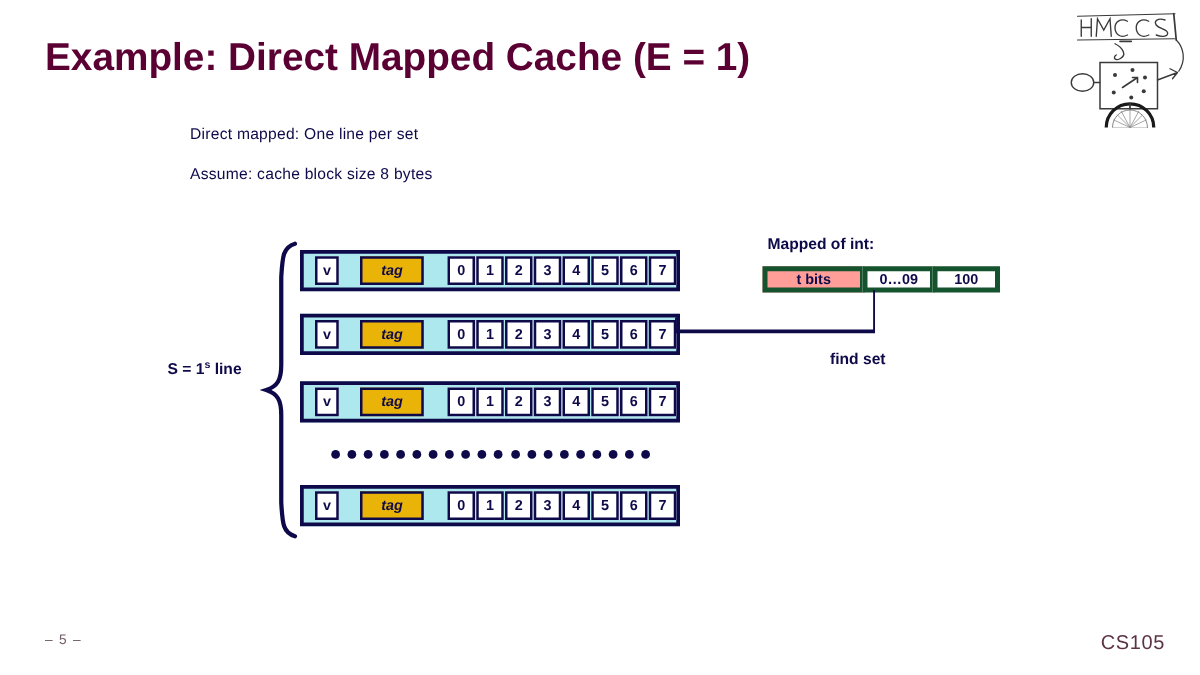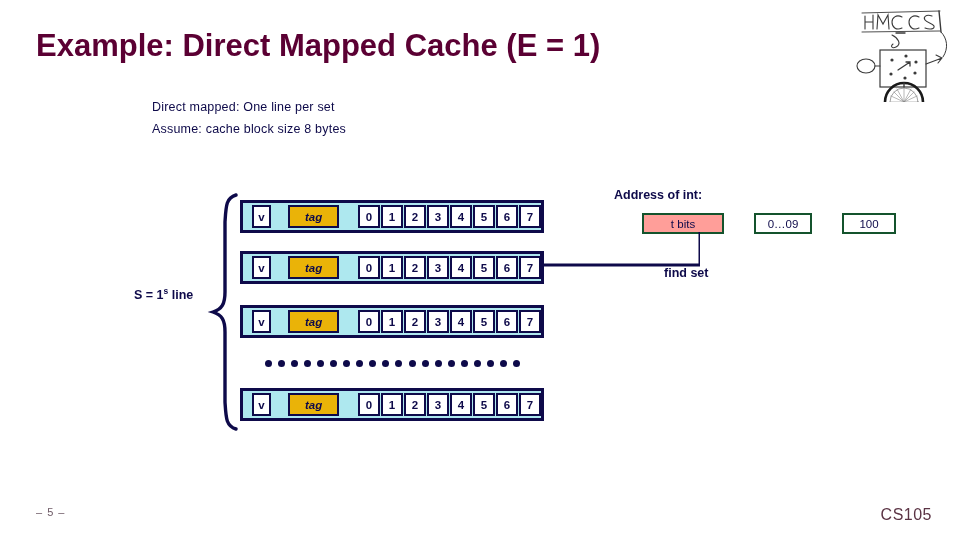--- a/index.html
+++ b/index.html
@@ -31,21 +31,21 @@
   .subtitle {
     position: absolute;
     left: 152px;
     font-size: 12.5px;
     font-weight: normal;
     color: #0E0A4A;
     letter-spacing: 0.2px;
     white-space: nowrap;
   }
   #sub1 { top: 100px; }
-  #sub2 { top: 122px; }
+  #sub2 { top: 132px; }
 
   
   .cache-row {
     position: absolute;
     left: 240px;
     width: 304px;
     height: 33px;
     background: #AEE8EF;
     border: 3px solid #0E0A4A;
     display: flex;
@@ -124,40 +124,39 @@
     white-space: nowrap;
   }
   #addr-bar {
     position: absolute;
     left: 610px; top: 213px;
     height: 21px;
     display: flex;
   }
   .addr-cell {
     height: 21px;
-    border: 2px solid #14532d;
+    border: 4px solid #14532d;
     background: #ffffff;
     display: flex; align-items: center; justify-content: center;
-    font-size: 11.5px; font-weight: normal; color: #0E0A4A;
+    font-size: 11.5px; font-weight: bold; color: #0E0A4A;
     margin-right: -2px;
-    margin-left: 32px;
   }
   .addr-cell.pink { background: #FF9E99; width: 82px; }
   .addr-cell.mid  { width: 58px; }
   .addr-cell.off  { width: 54px; }
 
   
   #conn {
     position: absolute;
     left: 540px; top: 232px;
     width: 160px; height: 42px;
   }
   #findset {
     position: absolute;
-    left: 664px; top: 266px;
+    left: 664px; top: 280px;
     font-size: 12.5px; font-weight: bold; color: #0E0A4A;
     white-space: nowrap;
   }
 
   
   #logo {
     position: absolute;
     left: 848px; top: 2px;
     width: 106px; height: 100px;
   }
@@ -268,21 +267,21 @@
       <div class="byte">1</div>
       <div class="byte">2</div>
       <div class="byte">3</div>
       <div class="byte">4</div>
       <div class="byte">5</div>
       <div class="byte">6</div>
       <div class="byte">7</div>
     </div>
   </div>
 
-  <div id="addr-title">Address of int:</div>
+  <div id="addr-title">Mapped of int:</div>
   <div id="addr-bar">
     <div class="addr-cell pink">t bits</div>
     <div class="addr-cell mid">0…09</div>
     <div class="addr-cell off">100</div>
   </div>
 
   <svg id="conn" viewBox="0 0 160 42">
     <path d="M160 0 L160 33 L0 33 L0 22" fill="none" stroke="#0E0A4A" stroke-width="3"></path>
   </svg>
   <div id="findset">find set</div>

